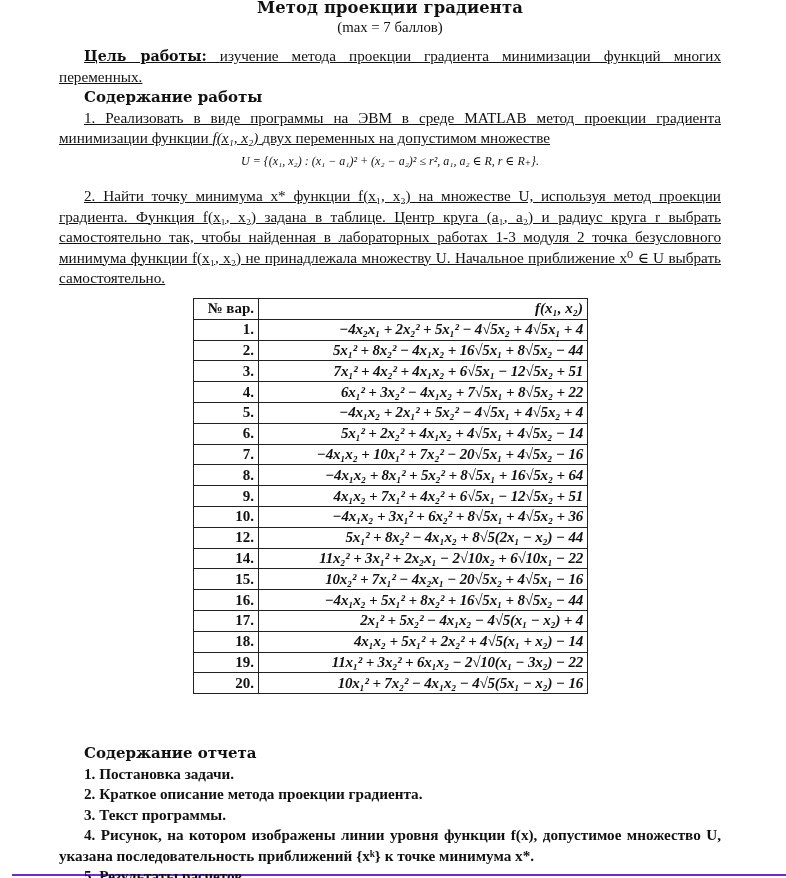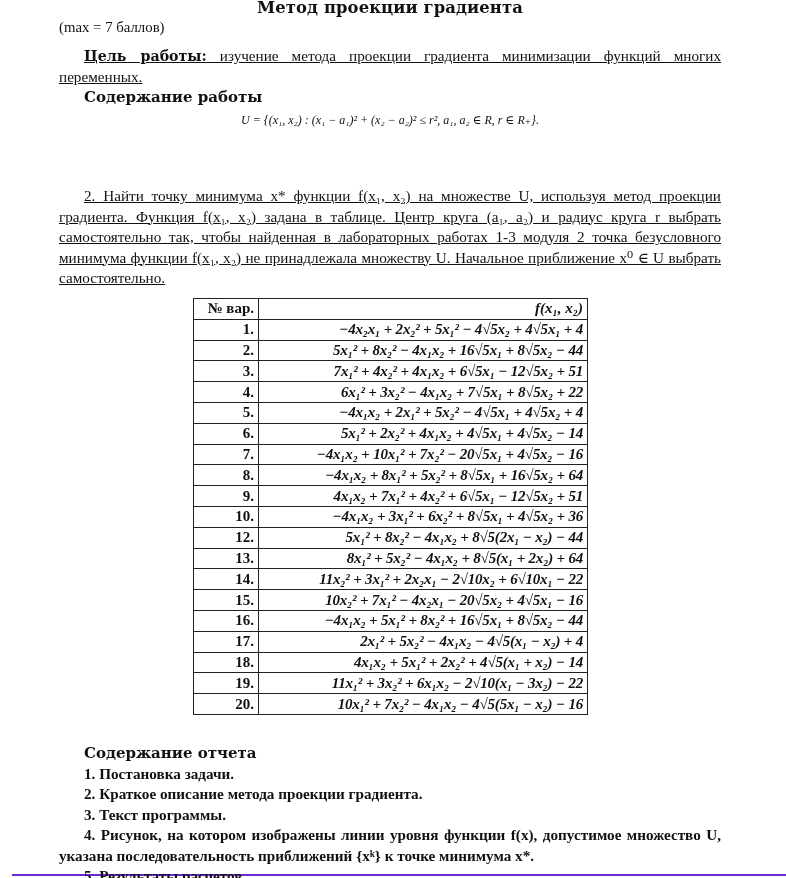--- a/index.html
+++ b/index.html
@@ -42,20 +42,21 @@
     font-weight: bold;
     font-size: 16.4px;
     line-height: 22px;
     letter-spacing: 0.1px;
   }
   .subtitle {
     position: absolute;
     top: 18px;
     left: 47px;
     width: 662px;
+    text-align: center;
     font-family: "Liberation Serif", "DejaVu Serif", serif;
     font-size: 14.8px;
     line-height: 18px;
   }
   .para {
     text-indent: 25px;
     text-align: justify;
     margin: 0;
     text-decoration: underline;
   }
@@ -128,20 +129,25 @@
 
   <div class="text-block block-goal">
     <p class="para">
       <span class="lead">Цель работы:</span>
       <span>изучение метода проекции градиента минимизации функций многих переменных.</span>
     </p>
   </div>
 
   <div class="text-block block-content">
     <p class="heading">Содержание работы</p>
+    <p class="para">
+      <span>1. Реализовать в виде программы на ЭВМ в среде MATLAB метод проекции градиента минимизации функции</span>
+      <span class="math">f(x₁, x₂)</span>
+      <span>двух переменных на допустимом множестве</span>
+    </p>
     <p class="display math">U = {(x₁, x₂) : (x₁ − a₁)² + (x₂ − a₂)² ≤ r², a₁, a₂ ∈ R, r ∈ R₊}.</p>
   </div>
 
   <div class="text-block block-task2">
     <p class="para">2. Найти точку минимума x* функции f(x₁, x₂) на множестве U, используя метод проекции градиента. Функция f(x₁, x₂) задана в таблице. Центр круга (a₁, a₂) и радиус круга r выбрать самостоятельно так, чтобы найденная в лабораторных работах 1-3 модуля 2 точка безусловного минимума функции f(x₁, x₂) не принадлежала множеству U. Начальное приближение x⁰ ∈ U выбрать самостоятельно.</p>
   </div>
 
   <table class="variants">
     <thead>
       <tr>
@@ -186,24 +192,20 @@
           <td class="num">9.</td>
           <td class="fx">4x₁x₂ + 7x₁² + 4x₂² + 6√5x₁ − 12√5x₂ + 51</td>
         </tr>
       <tr>
           <td class="num">10.</td>
           <td class="fx">−4x₁x₂ + 3x₁² + 6x₂² + 8√5x₁ + 4√5x₂ + 36</td>
         </tr>
       <tr>
           <td class="num">12.</td>
           <td class="fx">5x₁² + 8x₂² − 4x₁x₂ + 8√5(2x₁ − x₂) − 44</td>
-        </tr>
-      <tr>
-          <td class="num">13.</td>
-          <td class="fx">8x₁² + 5x₂² − 4x₁x₂ + 8√5(x₁ + 2x₂) + 64</td>
         </tr>
       <tr>
           <td class="num">14.</td>
           <td class="fx">11x₂² + 3x₁² + 2x₂x₁ − 2√10x₂ + 6√10x₁ − 22</td>
         </tr>
       <tr>
           <td class="num">15.</td>
           <td class="fx">10x₂² + 7x₁² − 4x₂x₁ − 20√5x₂ + 4√5x₁ − 16</td>
         </tr>
       <tr>

